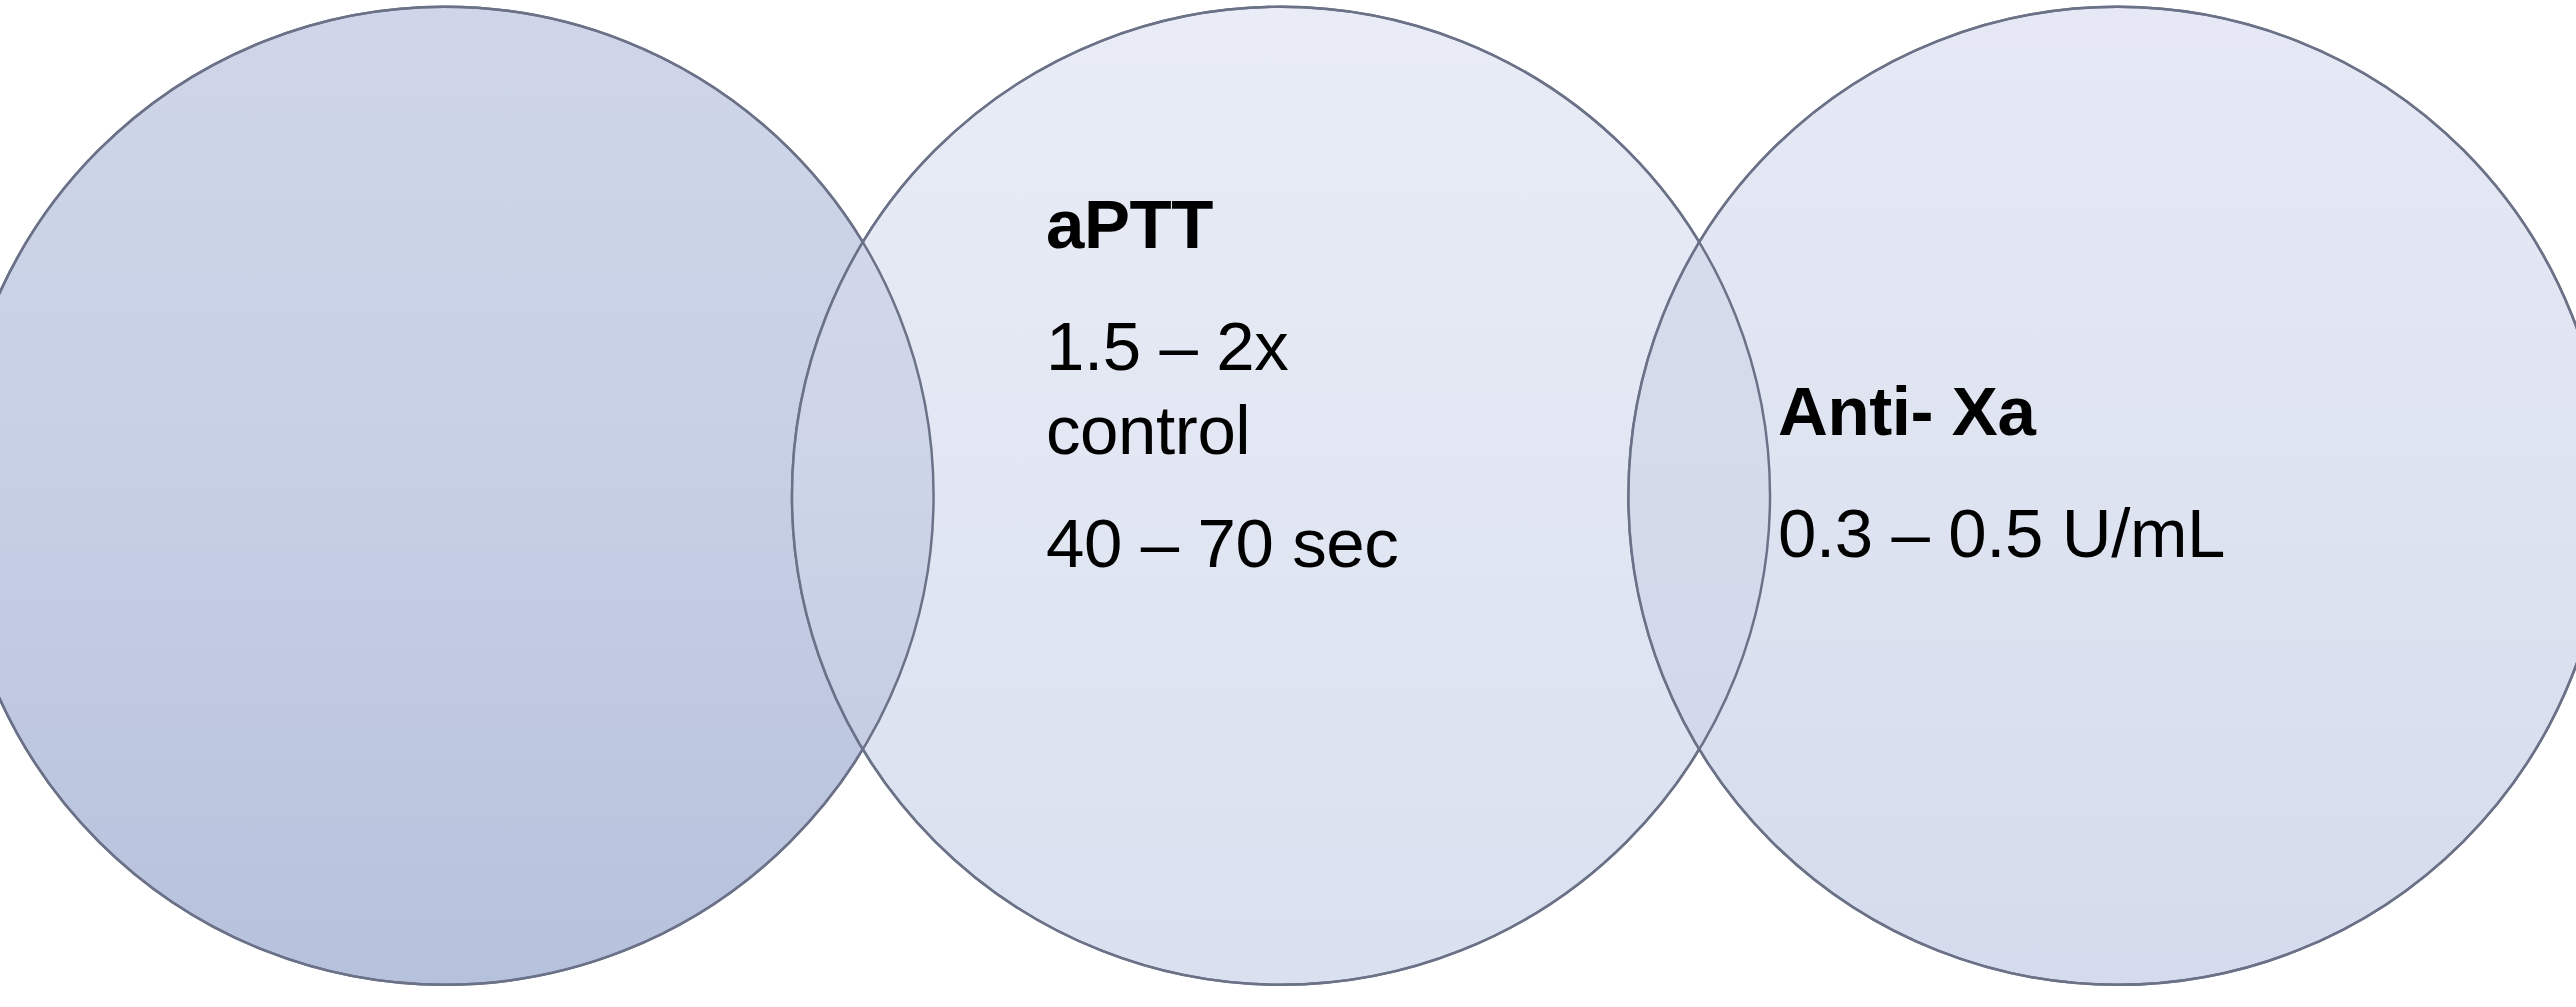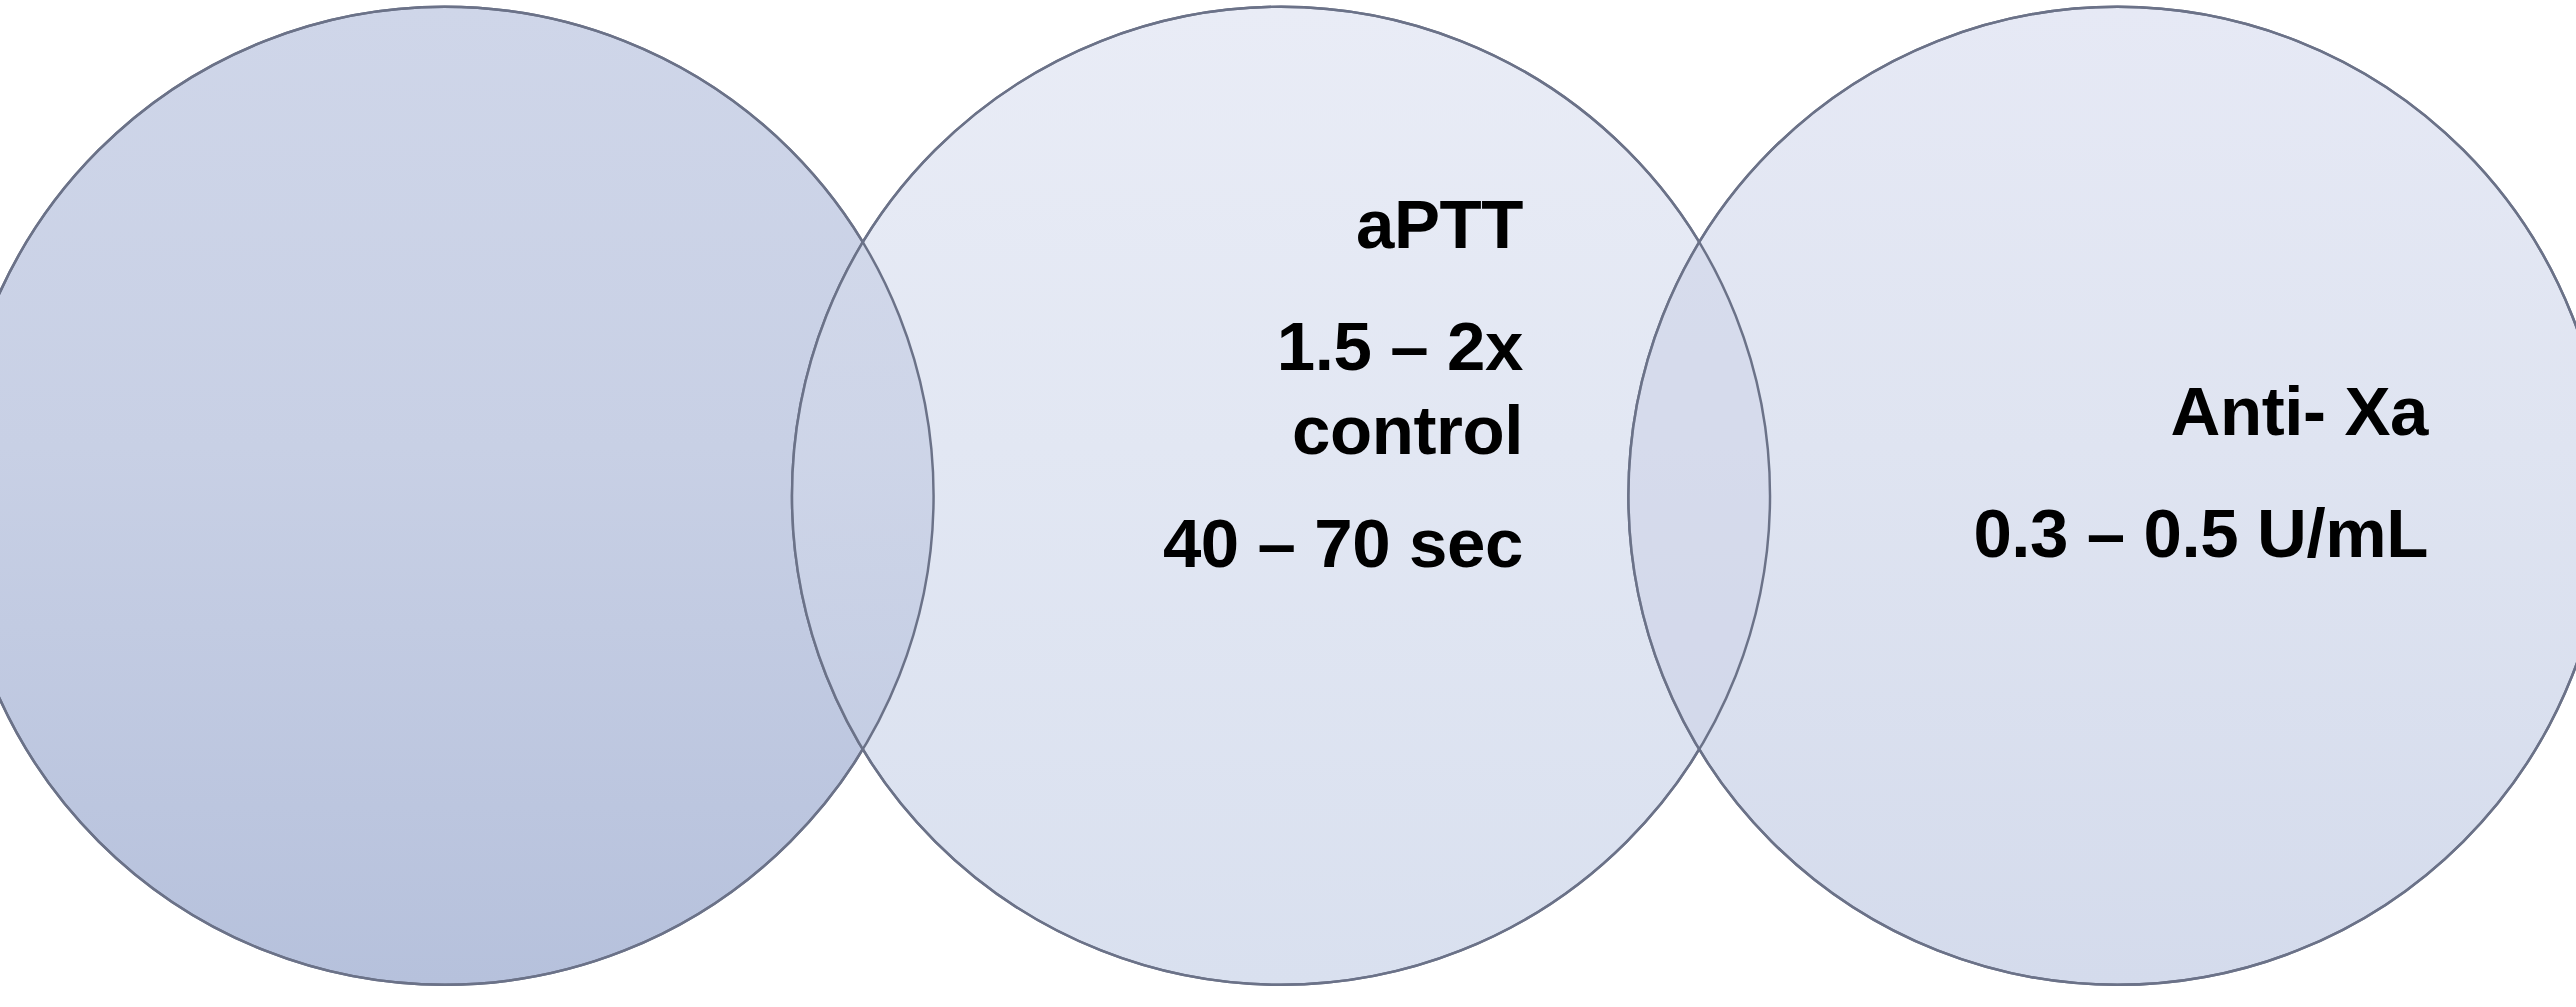--- a/index.html
+++ b/index.html
@@ -20,33 +20,33 @@
   #venn-svg {
     position: absolute;
     left: 0;
     top: 0;
     width: 2576px;
     height: 1008px;
     display: block;
   }
   .venn-label-group {
     position: absolute;
-    text-align: right;
+    text-align: left;
     color: #000000;
     line-height: 1.22;
     user-select: none;
   }
   .lbl-title {
     font-weight: bold;
     font-size: 69px;
     letter-spacing: -0.4px;
     white-space: nowrap;
   }
   .lbl-value {
-    font-weight: bold;
+    font-weight: normal;
     font-size: 69px;
     letter-spacing: -0.4px;
     white-space: nowrap;
   }
   .spacer-sm { height: 28px; }
   .spacer-md { height: 38px; }
 
   
   #group-act {
     left: 33px;

